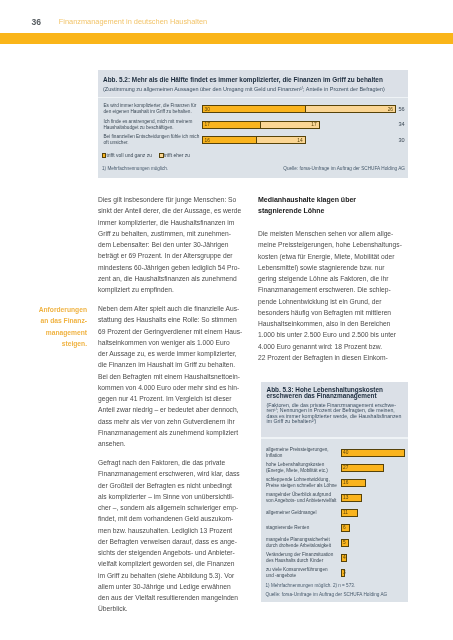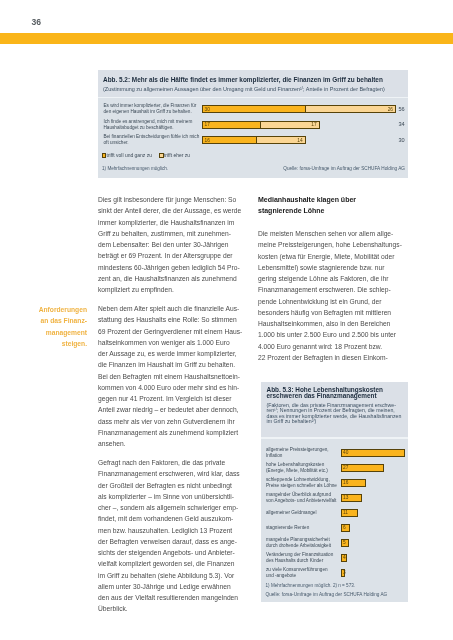--- a/index.html
+++ b/index.html
@@ -51,20 +51,21 @@
   .c53-bar{position:absolute;left:79.5px;height:8px;box-sizing:border-box;border:1px solid #574309;}
   .c53-val{position:absolute;font-size:4.8px;color:#574309;left:1.5px;top:0.6px;line-height:5px;}
   .c53-fn{position:absolute;left:4.5px;top:201px;font-size:4.62px;color:#46596b;z-index:5;}
   .c53-src{position:absolute;left:4.5px;top:209.5px;font-size:4.7px;color:#46596b;z-index:5;}
 </style>
 </head>
 <body>
 
 <div class="page">
   <div class="hdr-num">36</div>
+  <div class="hdr-title">Finanzmanagement in deutschen Haushalten</div>
   <div class="topbar"></div>
 
   <div class="chart" id="chart52">
     <div class="ch-head">
       <div class="ch-title">Abb. 5.2: Mehr als die Hälfte findet es immer komplizierter, die Finanzen im Griff zu behalten</div>
       <div class="ch-sub">(Zustimmung zu allgemeinen Aussagen über den Umgang mit Geld und Finanzen¹⁾; Anteile in Prozent der Befragten)</div>
     </div>
     <div class="ch-sep"></div>
     <div class="ch-body" id="c52body">
         <div class="c52-row" style="top: 35px;">

